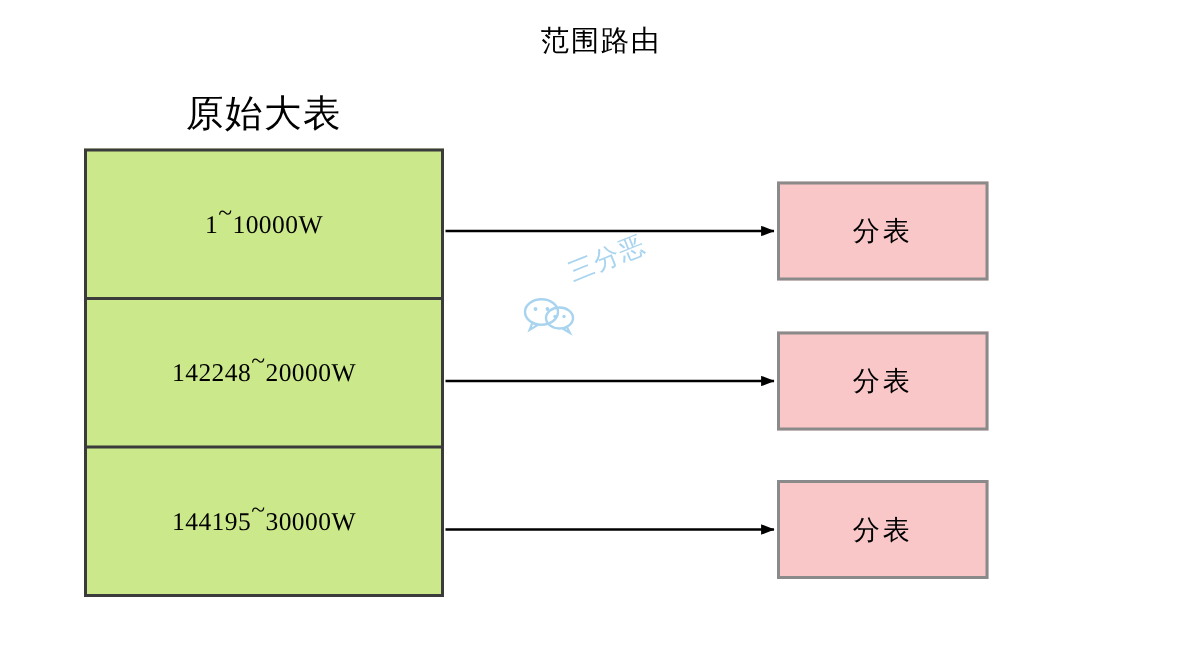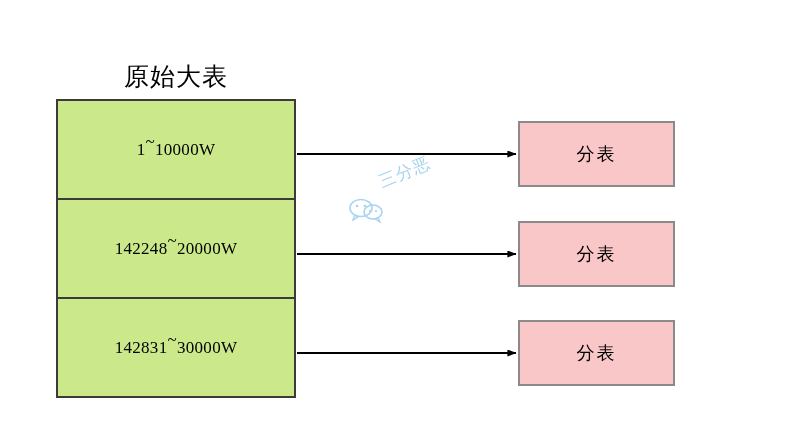--- a/index.html
+++ b/index.html
@@ -84,21 +84,21 @@
     vertical-align: 0.42em;
     font-size: 17px;
     line-height: 0;
     margin: 0 0px;
   }
 
   
   .shard-box {
     position: absolute;
     left: 518px;
-    width: 157px;
+    width: 141px;
     height: 66px;
     background: #fac7c8;
     border: 2px solid #8a8a8a;
     box-sizing: border-box;
     display: flex;
     align-items: center;
     justify-content: center;
   }
   .shard-box-text {
     font-size: 18px;
@@ -145,35 +145,36 @@
     top: 28px;
     width: 40px;
     height: 28px;
   }
 </style>
 </head>
 <body>
 
 <div id="canvas">
 
+  <div class="diagram-title">范围路由</div>
 
   <div class="source-label">原始大表</div>
 
   <div class="source-table">
 
     <div class="source-row">
       <span class="source-row-text"><span>1</span><span class="tilde">~</span><span>10000W</span></span>
     </div>
 
     <div class="source-row">
       <span class="source-row-text"><span>142248</span><span class="tilde">~</span><span>20000W</span></span>
     </div>
 
     <div class="source-row">
-      <span class="source-row-text"><span>142831</span><span class="tilde">~</span><span>30000W</span></span>
+      <span class="source-row-text"><span>144195</span><span class="tilde">~</span><span>30000W</span></span>
     </div>
 
   </div>
 
   <div class="watermark">
     <div class="watermark-text">三分恶</div>
     <svg class="watermark-logo" viewBox="0 0 40 28">
       <ellipse cx="13" cy="12" rx="11" ry="8.5" fill="none" stroke="#a8d4f0" stroke-width="1.6"></ellipse>
       <path d="M7 19 L5 24 L10 21 Z" fill="none" stroke="#a8d4f0" stroke-width="1.4"></path>
       <circle cx="9" cy="10" r="1.3" fill="#a8d4f0"></circle>

